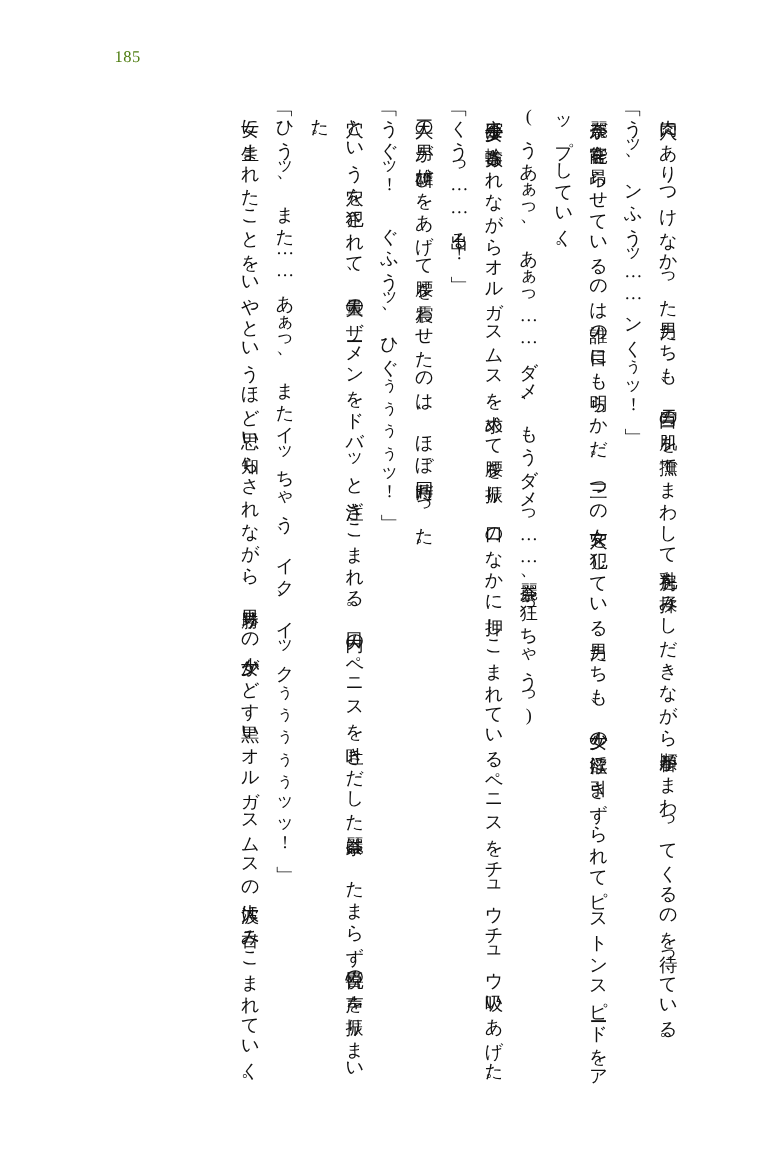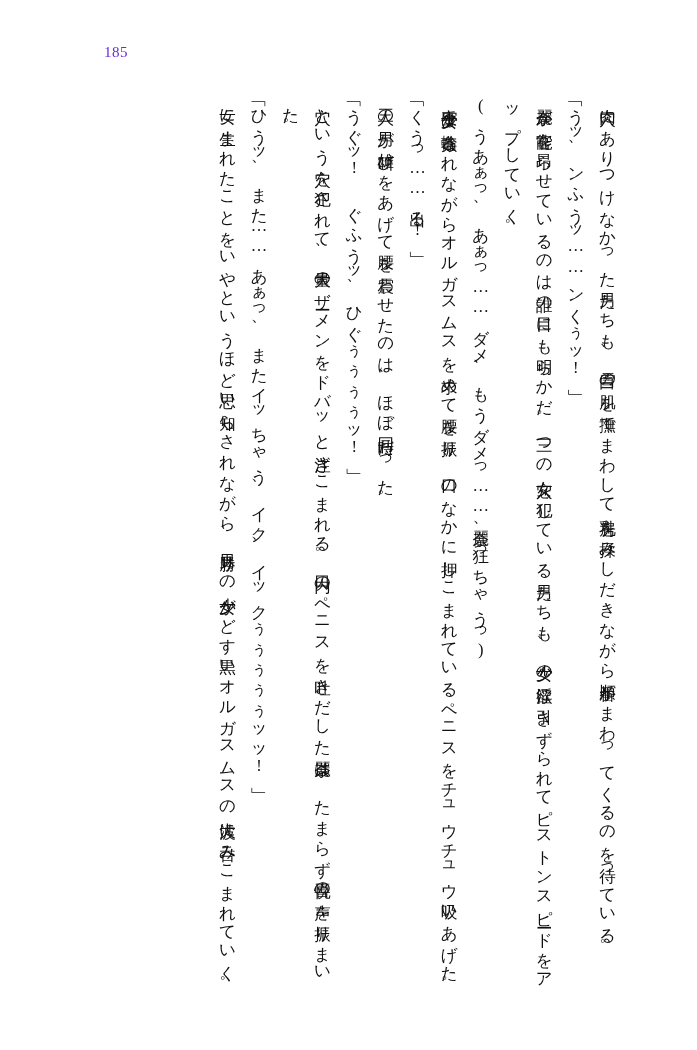--- a/index.html
+++ b/index.html
@@ -15,21 +15,21 @@
     width: 697px;
     height: 1050px;
     background: #ffffff;
     overflow: hidden;
   }
   .page-number {
     position: absolute;
     top: 44px;
     left: 104px;
     font-size: 15px;
-    color: #6d28d9;
+    color: #4d7c0f;
     letter-spacing: 0.5px;
     font-family: "Liberation Serif", "DejaVu Serif", serif;
   }
   .body-text {
     position: absolute;
     top: 96px;
     left: 78px;
     width: 545px;
     height: 900px;
     writing-mode: vertical-rl;

